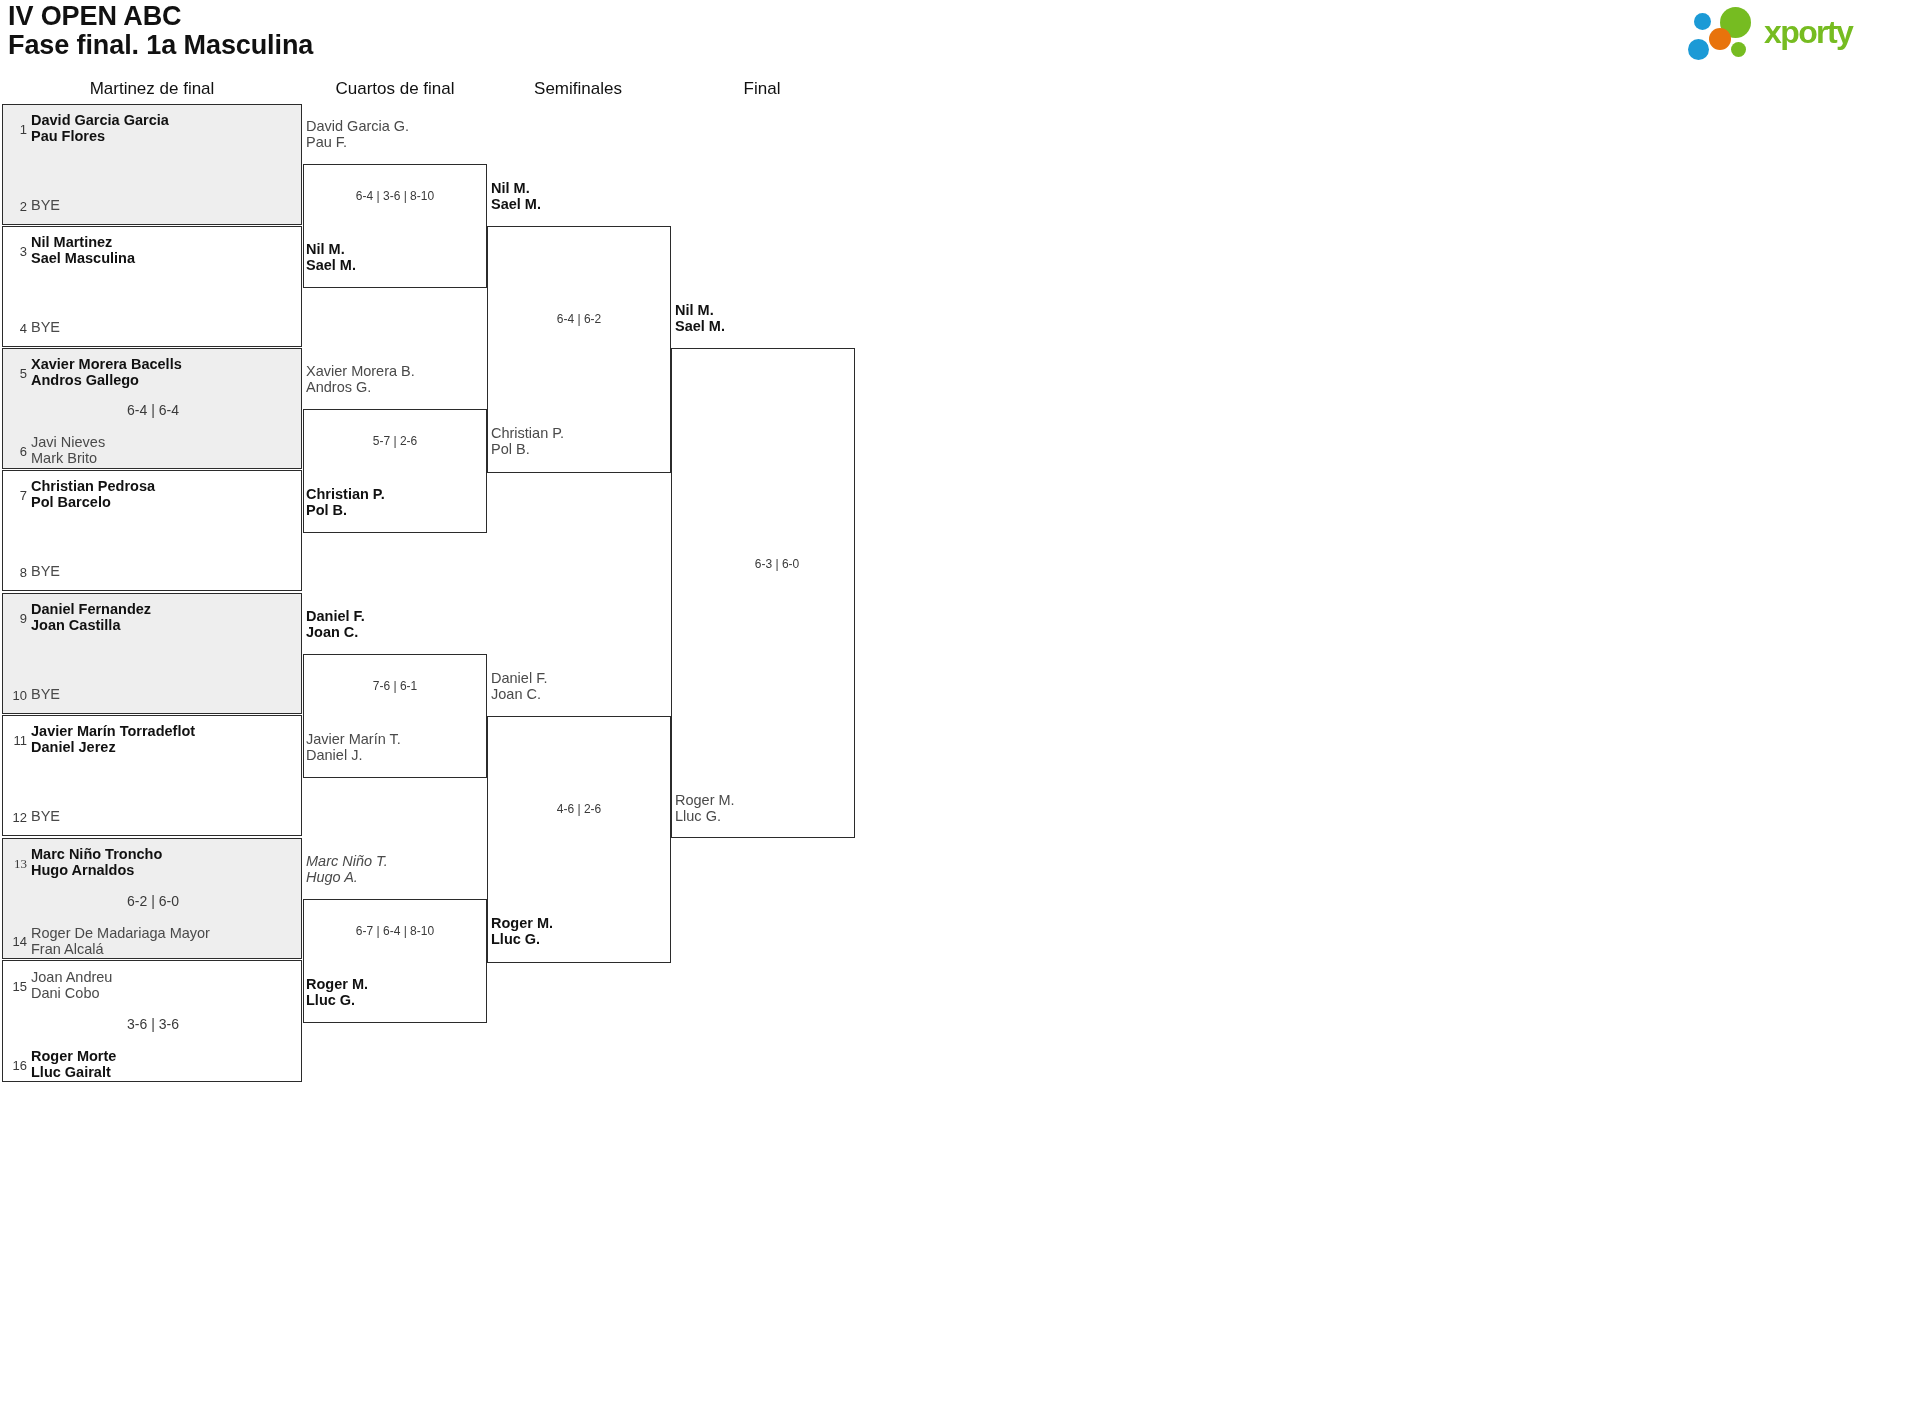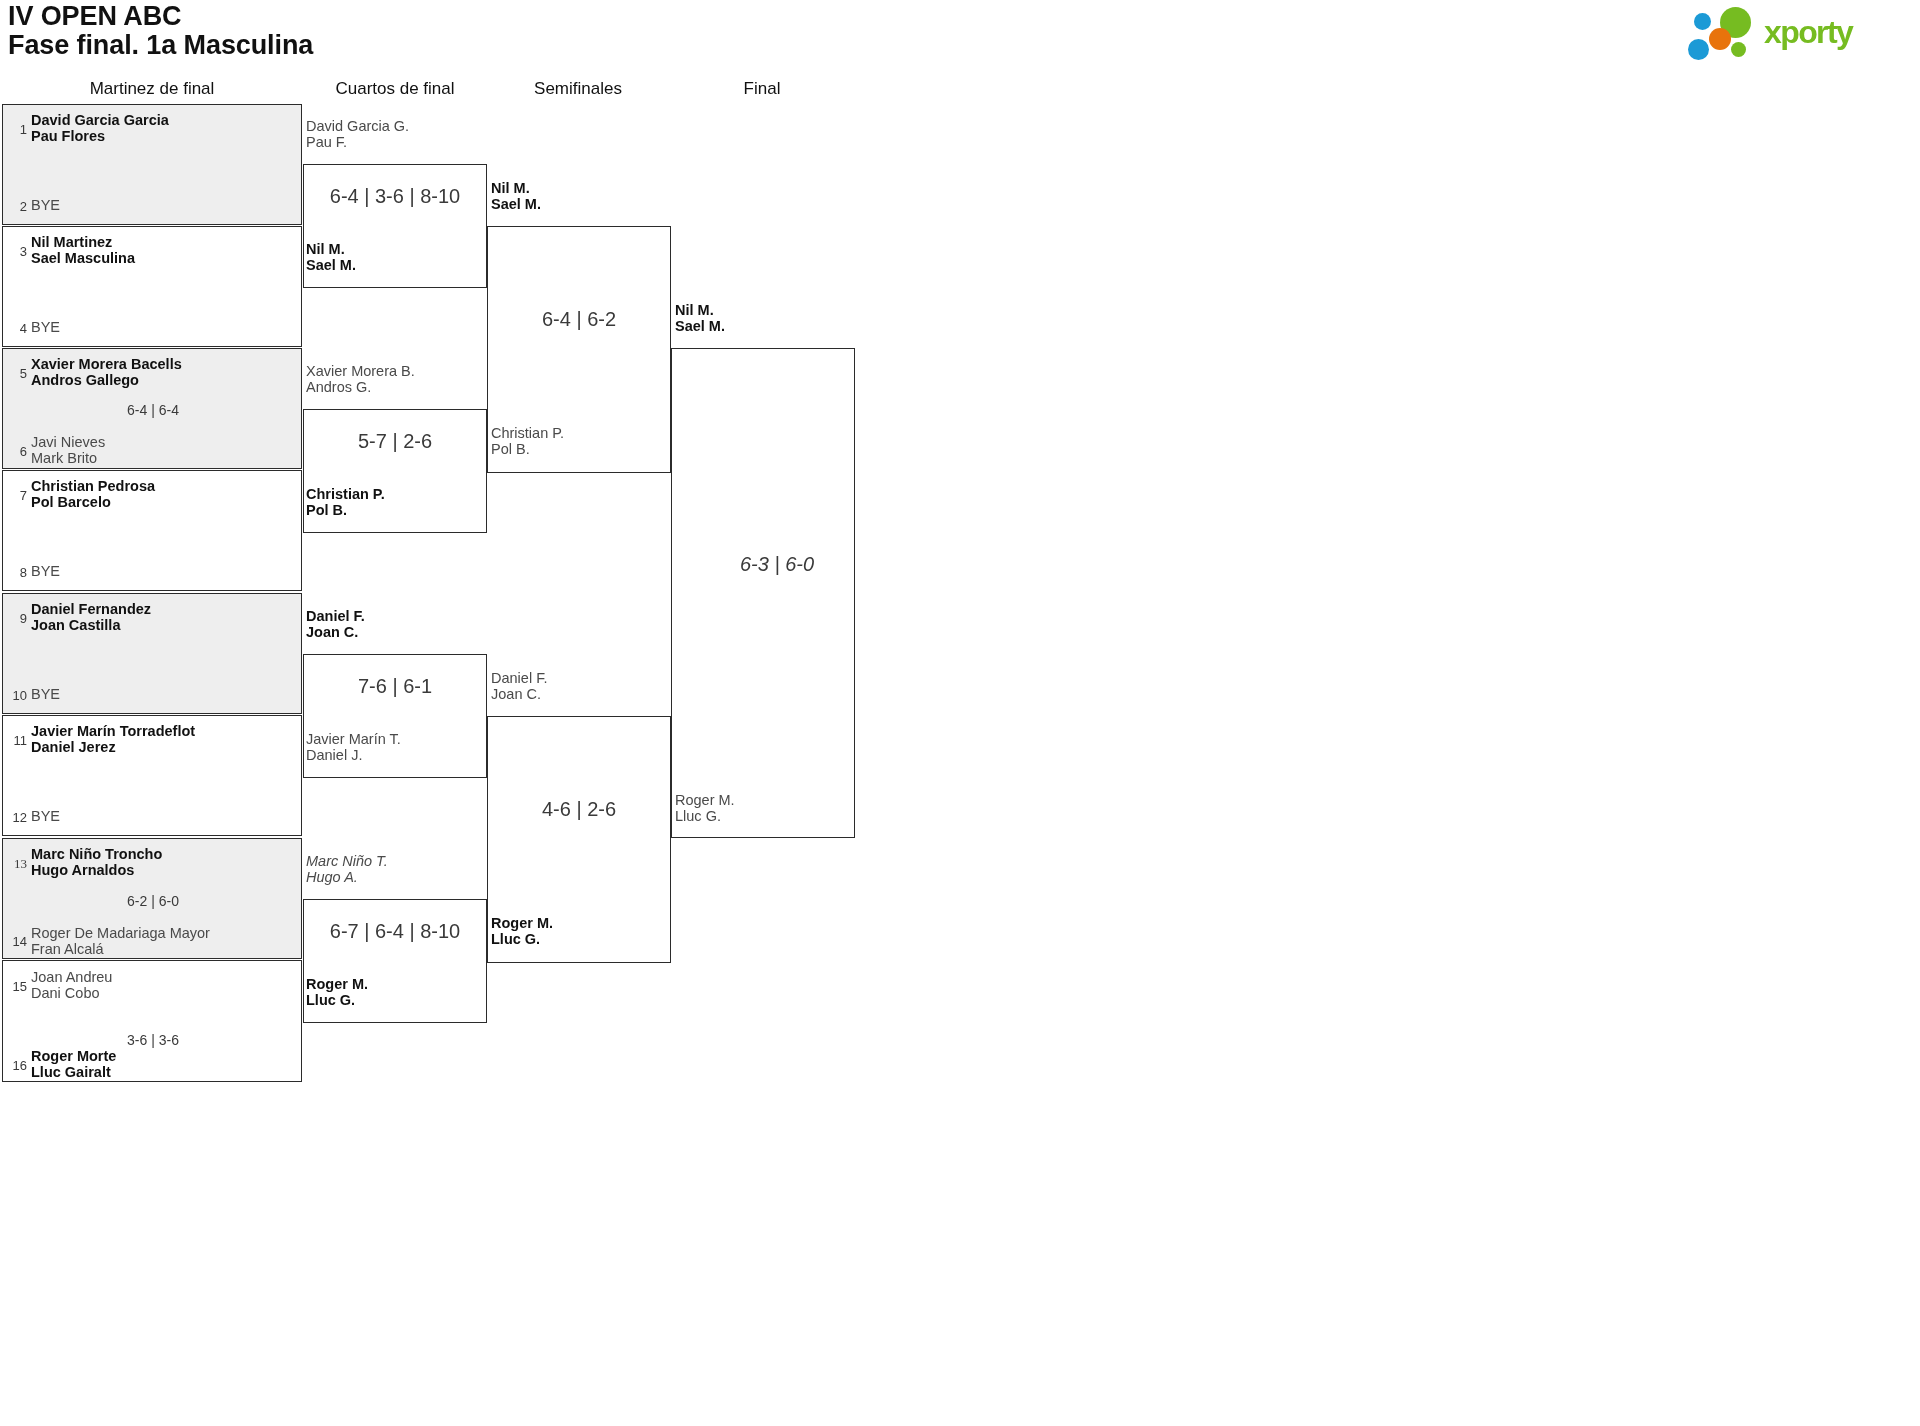--- a/index.html
+++ b/index.html
@@ -99,21 +99,21 @@
 
   
   .mbox {
     position: absolute;
     border: 1px solid #2b2b2b;
     background: transparent;
   }
   .mscore {
     position: absolute;
     text-align: center;
-    font-size: 20px;
+    font-size: 12px;
     color: #3a3a3a;
     line-height: 16px;
     white-space: nowrap;
   }
   .mteam {
     position: absolute;
     font-size: 14.5px;
     line-height: 15.6px;
     white-space: nowrap;
   }
@@ -235,21 +235,21 @@
       <span class="l">Fran Alcalá</span>
   </div>
 </div>
 
 <div class="r1-group plain" style="top:960px; height:122px;">
   <div class="seed" style="top:18px;">15</div>
   <div class="team loser" style="top:9px;">
     <span class="l">Joan Andreu</span>
       <span class="l">Dani Cobo</span>
   </div>
-  <div class="r1-score" style="top:71px;">3-6 | 3-6</div>
+  <div class="r1-score" style="top:55px;">3-6 | 3-6</div>
   <div class="seed" style="top:97px;">16</div>
   <div class="team winner" style="top:88px;">
     <span class="l">Roger Morte</span>
       <span class="l">Lluc Gairalt</span>
   </div>
 </div>
 
 <div class="mteam loser" style="left:306px; top:119px;">
   <span class="l">David Garcia G.</span>
     <span class="l">Pau F.</span>
@@ -314,17 +314,17 @@
 <div class="mteam winner" style="left:491px; top:916px;">
   <span class="l">Roger M.</span>
     <span class="l">Lluc G.</span>
 </div>
 
 <div class="mteam winner" style="left:675px; top:303px;">
   <span class="l">Nil M.</span>
     <span class="l">Sael M.</span>
 </div>
 <div class="mbox" style="left:671px; top:348px; width:184px; height:490px;"></div>
-<div class="mscore" style="left:671px; top:556px; width:212px;font-style:italic;">6-3 | 6-0</div>
+<div class="mscore" style="left:671px; top:556px; width:212px;">6-3 | 6-0</div>
 <div class="mteam loser" style="left:675px; top:793px;">
   <span class="l">Roger M.</span>
     <span class="l">Lluc G.</span>
 </div>
 
 </body></html>

